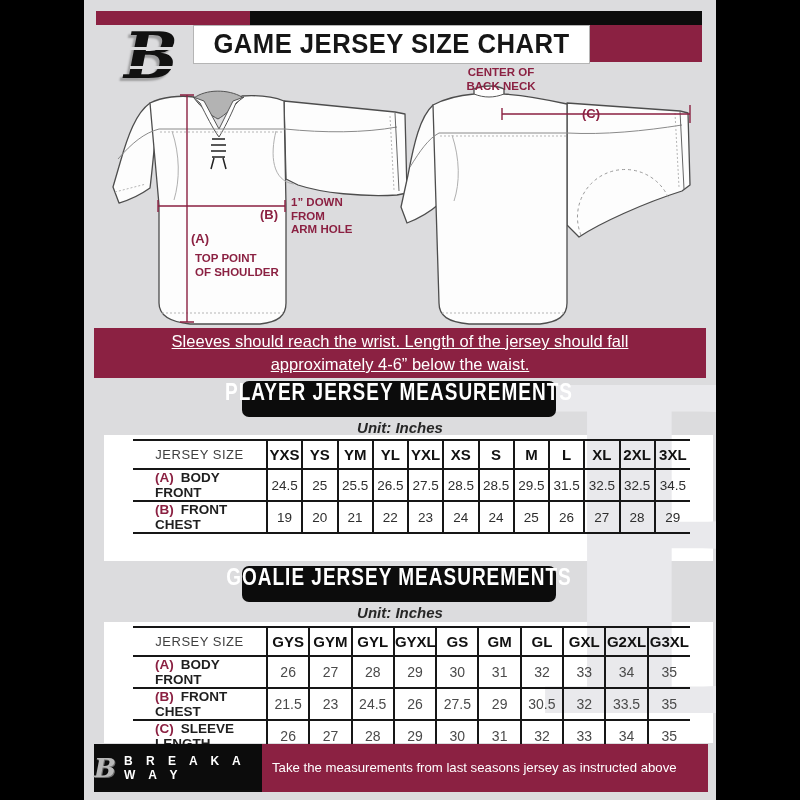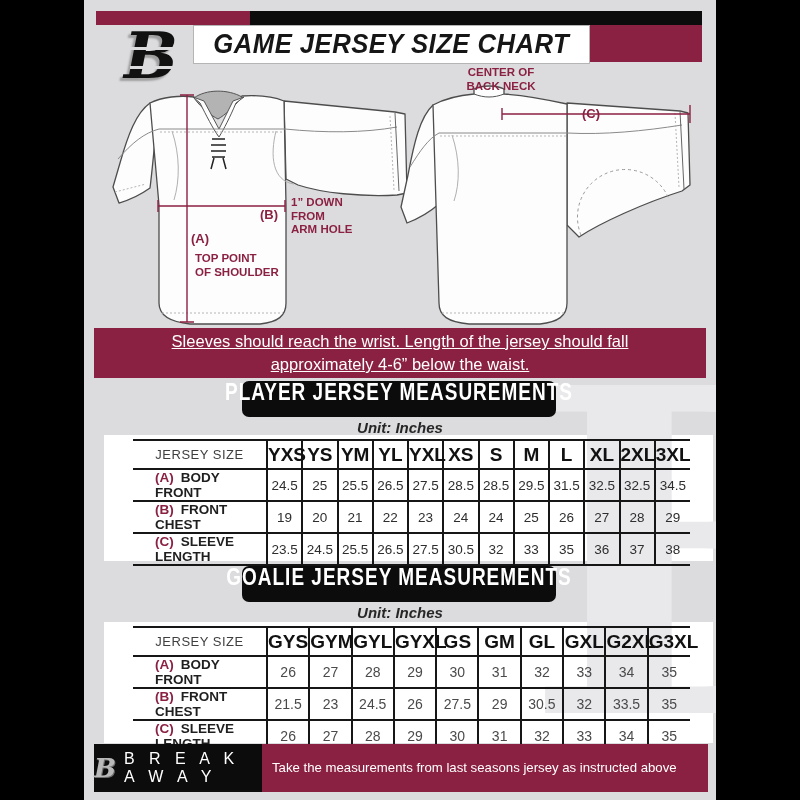--- a/index.html
+++ b/index.html
@@ -5,21 +5,21 @@
   html,body{margin:0;padding:0;background:#000;}
   body{width:800px;height:800px;position:relative;overflow:hidden;
        font-family:"Liberation Sans", sans-serif;}
   .content{position:absolute;left:84px;top:0;width:632px;height:800px;
            background:#dcdcde;overflow:hidden;}
   .abs{position:absolute;}
   
   .topbar-maroon{left:12px;top:11px;width:154px;height:14px;background:#8b2142;}
   .topbar-black{left:166px;top:11px;width:452px;height:14px;background:#0c0c0c;}
   .title-box{left:109px;top:25px;width:395px;height:37px;background:#fff;
-             border:1px solid #b5b5b5;display:flex;align-items:center;justify-content:center;z-index:3;font-style:italic;}
+             border:1px solid #b5b5b5;display:flex;align-items:center;justify-content:center;z-index:3;}
   .title-box span{font-weight:700;font-size:27px;color:#161616;letter-spacing:.5px;
                   transform:scaleX(.95);white-space:nowrap;}
   .maroon-block{left:504px;top:25px;width:114px;height:37px;background:#8b2142;}
   
   .logo{left:40px;top:20px;width:74px;height:76px;z-index:3;}
   .logo .glyph{font-family:"DejaVu Serif",serif;font-weight:700;font-size:64px;line-height:72px;
                color:#111;text-shadow:-3px 3px 2px rgba(0,0,0,.28);font-style:italic;}
   .logo .gap{position:absolute;left:6px;width:58px;height:3px;background:#dcdcde;}
   
   .ann{color:#8b2142;z-index:2;}
@@ -44,37 +44,37 @@
   .band.goalie{left:20px;top:622px;width:609px;height:121px;background:#fff;}
   
   .size-table{border-collapse:collapse;table-layout:fixed;z-index:2;position:absolute;}
   .size-table th,.size-table td{border:2px solid #161616;padding:0;text-align:center;
                                 vertical-align:middle;background:transparent;}
   .size-table .corner,.size-table .rowlbl{border-left:none;}
   .size-table tr>*:last-child{border-right:none;}
   .size-table thead tr{height:29px;}
   .size-table tbody tr{height:28px;}
   .size-table .corner{font-size:13px;font-weight:400;color:#3f3f3f;letter-spacing:.5px;}
-  .size-table .size{font-size:19px;font-weight:700;color:#111;}
+  .size-table .size{font-size:15px;font-weight:700;color:#111;}
   .size-table .rowlbl{text-align:left;padding-left:22px;font-size:13.5px;font-weight:700;color:#1f1f1f;}
   .size-table .rowlbl .key{color:#8b2142;font-weight:800;margin-right:7px;}
   .size-table td.num{font-size:13.5px;color:#2e2e2e;}
   .size-table.goalie td.num{font-size:14px;color:#4a4a4a;}
   .tbl-player{left:49px;top:439px;width:557px;}
   .tbl-goalie{left:49px;top:626px;width:557px;}
   .st-player{left:158px;top:381px;}
   .st-goalie{left:158px;top:566px;}
   .unit-player{left:0;top:419px;}
   .unit-goalie{left:0;top:604px;}
   
   .footer-black{left:10px;top:744px;width:168px;height:48px;background:#0c0c0c;z-index:2;
                 display:flex;align-items:center;justify-content:center;gap:8px;}
   .footer-black .bglyph{font-family:"DejaVu Serif",serif;font-weight:700;font-style:italic;
                         font-size:26px;color:#b9b9b9;text-shadow:1px 1px 0 #6e6e6e;}
-  .footer-black .brand{color:#fff;font-weight:400;font-size:16px;letter-spacing:5px;}
+  .footer-black .brand{color:#fff;font-weight:700;font-size:12px;letter-spacing:5px;}
   .footer-maroon{left:178px;top:744px;width:446px;height:48px;background:#8b2142;z-index:2;
                  display:flex;flex-direction:column;justify-content:center;padding-left:10px;
                  box-sizing:border-box;}
   .footer-maroon div{color:#fff;font-size:13.2px;line-height:15.8px;white-space:pre-wrap;}
 </style>
 </head>
 <body>
 
 <div class="content">
 
@@ -210,35 +210,20 @@
           <td class="num">22</td>
           <td class="num">23</td>
           <td class="num">24</td>
           <td class="num">24</td>
           <td class="num">25</td>
           <td class="num">26</td>
           <td class="num">27</td>
           <td class="num">28</td>
           <td class="num">29</td>
         </tr>
-        <tr>
-          <th class="rowlbl"><span class="key">(C)</span>SLEEVE LENGTH</th>
-          <td class="num">23.5</td>
-          <td class="num">24.5</td>
-          <td class="num">25.5</td>
-          <td class="num">26.5</td>
-          <td class="num">27.5</td>
-          <td class="num">30.5</td>
-          <td class="num">32</td>
-          <td class="num">33</td>
-          <td class="num">35</td>
-          <td class="num">36</td>
-          <td class="num">37</td>
-          <td class="num">38</td>
-        </tr>
       </tbody>
     </table>
 
   <div class="abs band goalie"></div>
   <div class="abs section-title st-goalie">
     <span>GOALIE JERSEY MEASUREMENTS</span>
   </div>
   <div class="abs unit unit-goalie">Unit: Inches</div>
   <table class="size-table goalie tbl-goalie">
       <colgroup>

